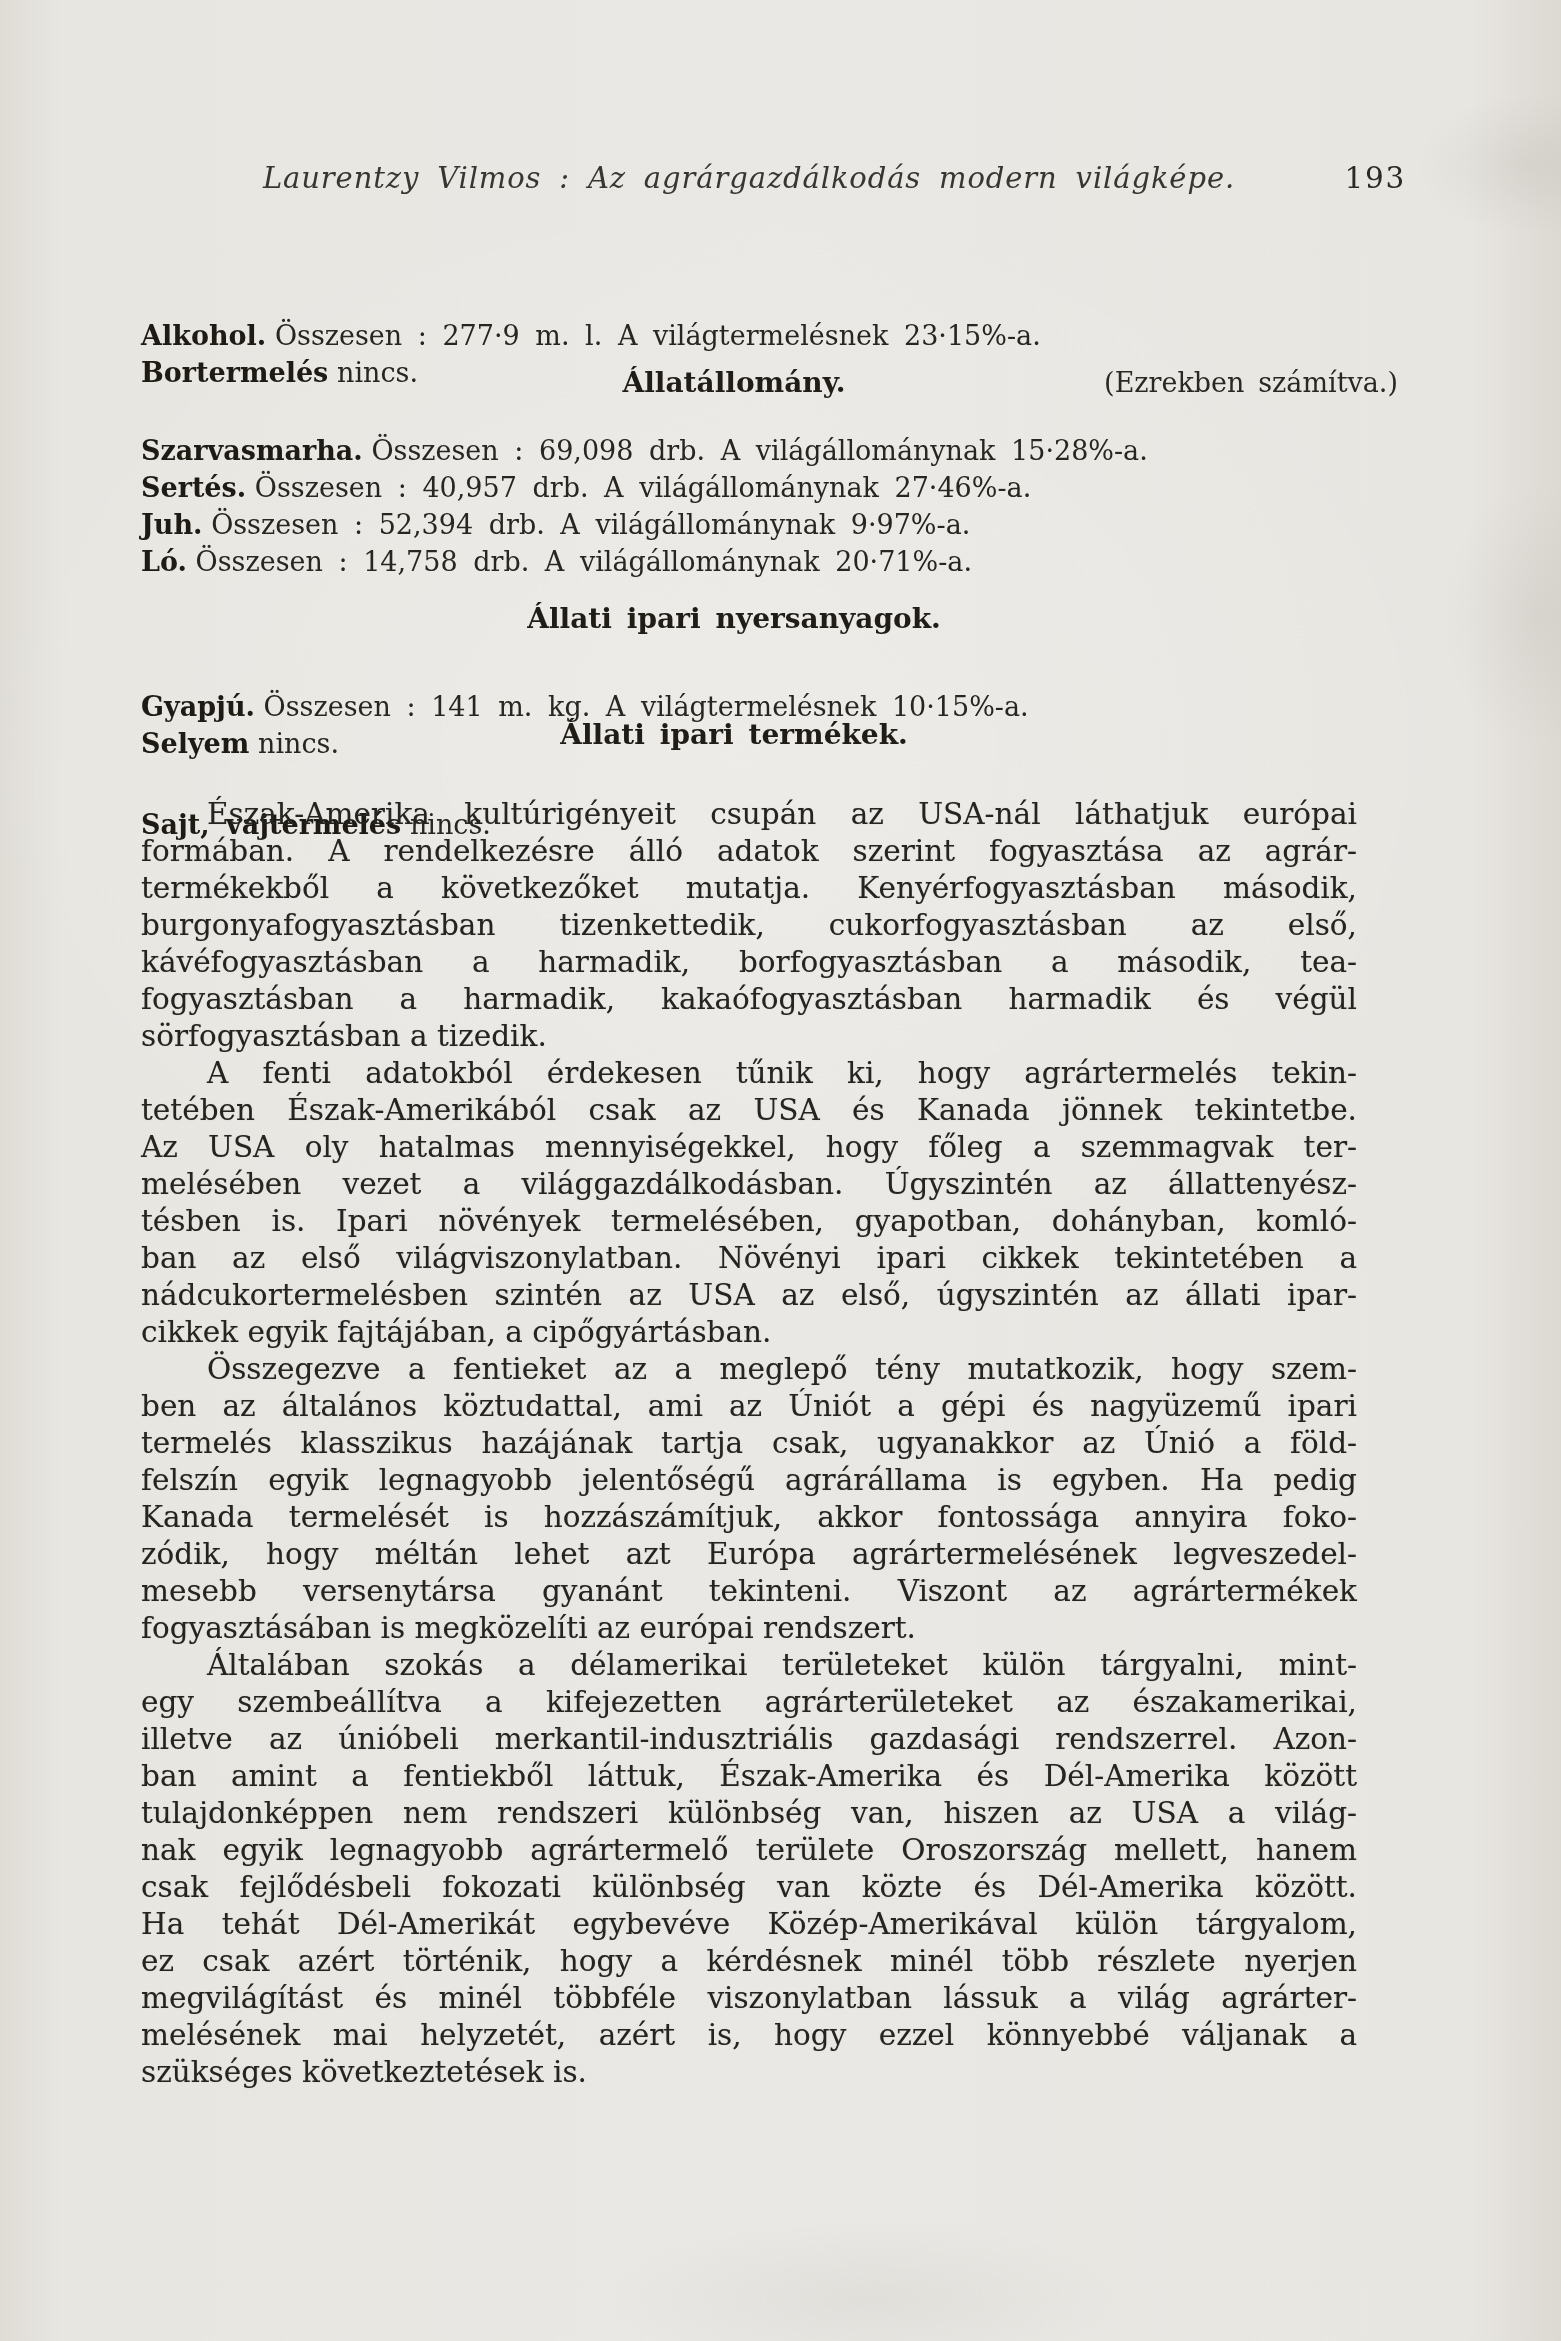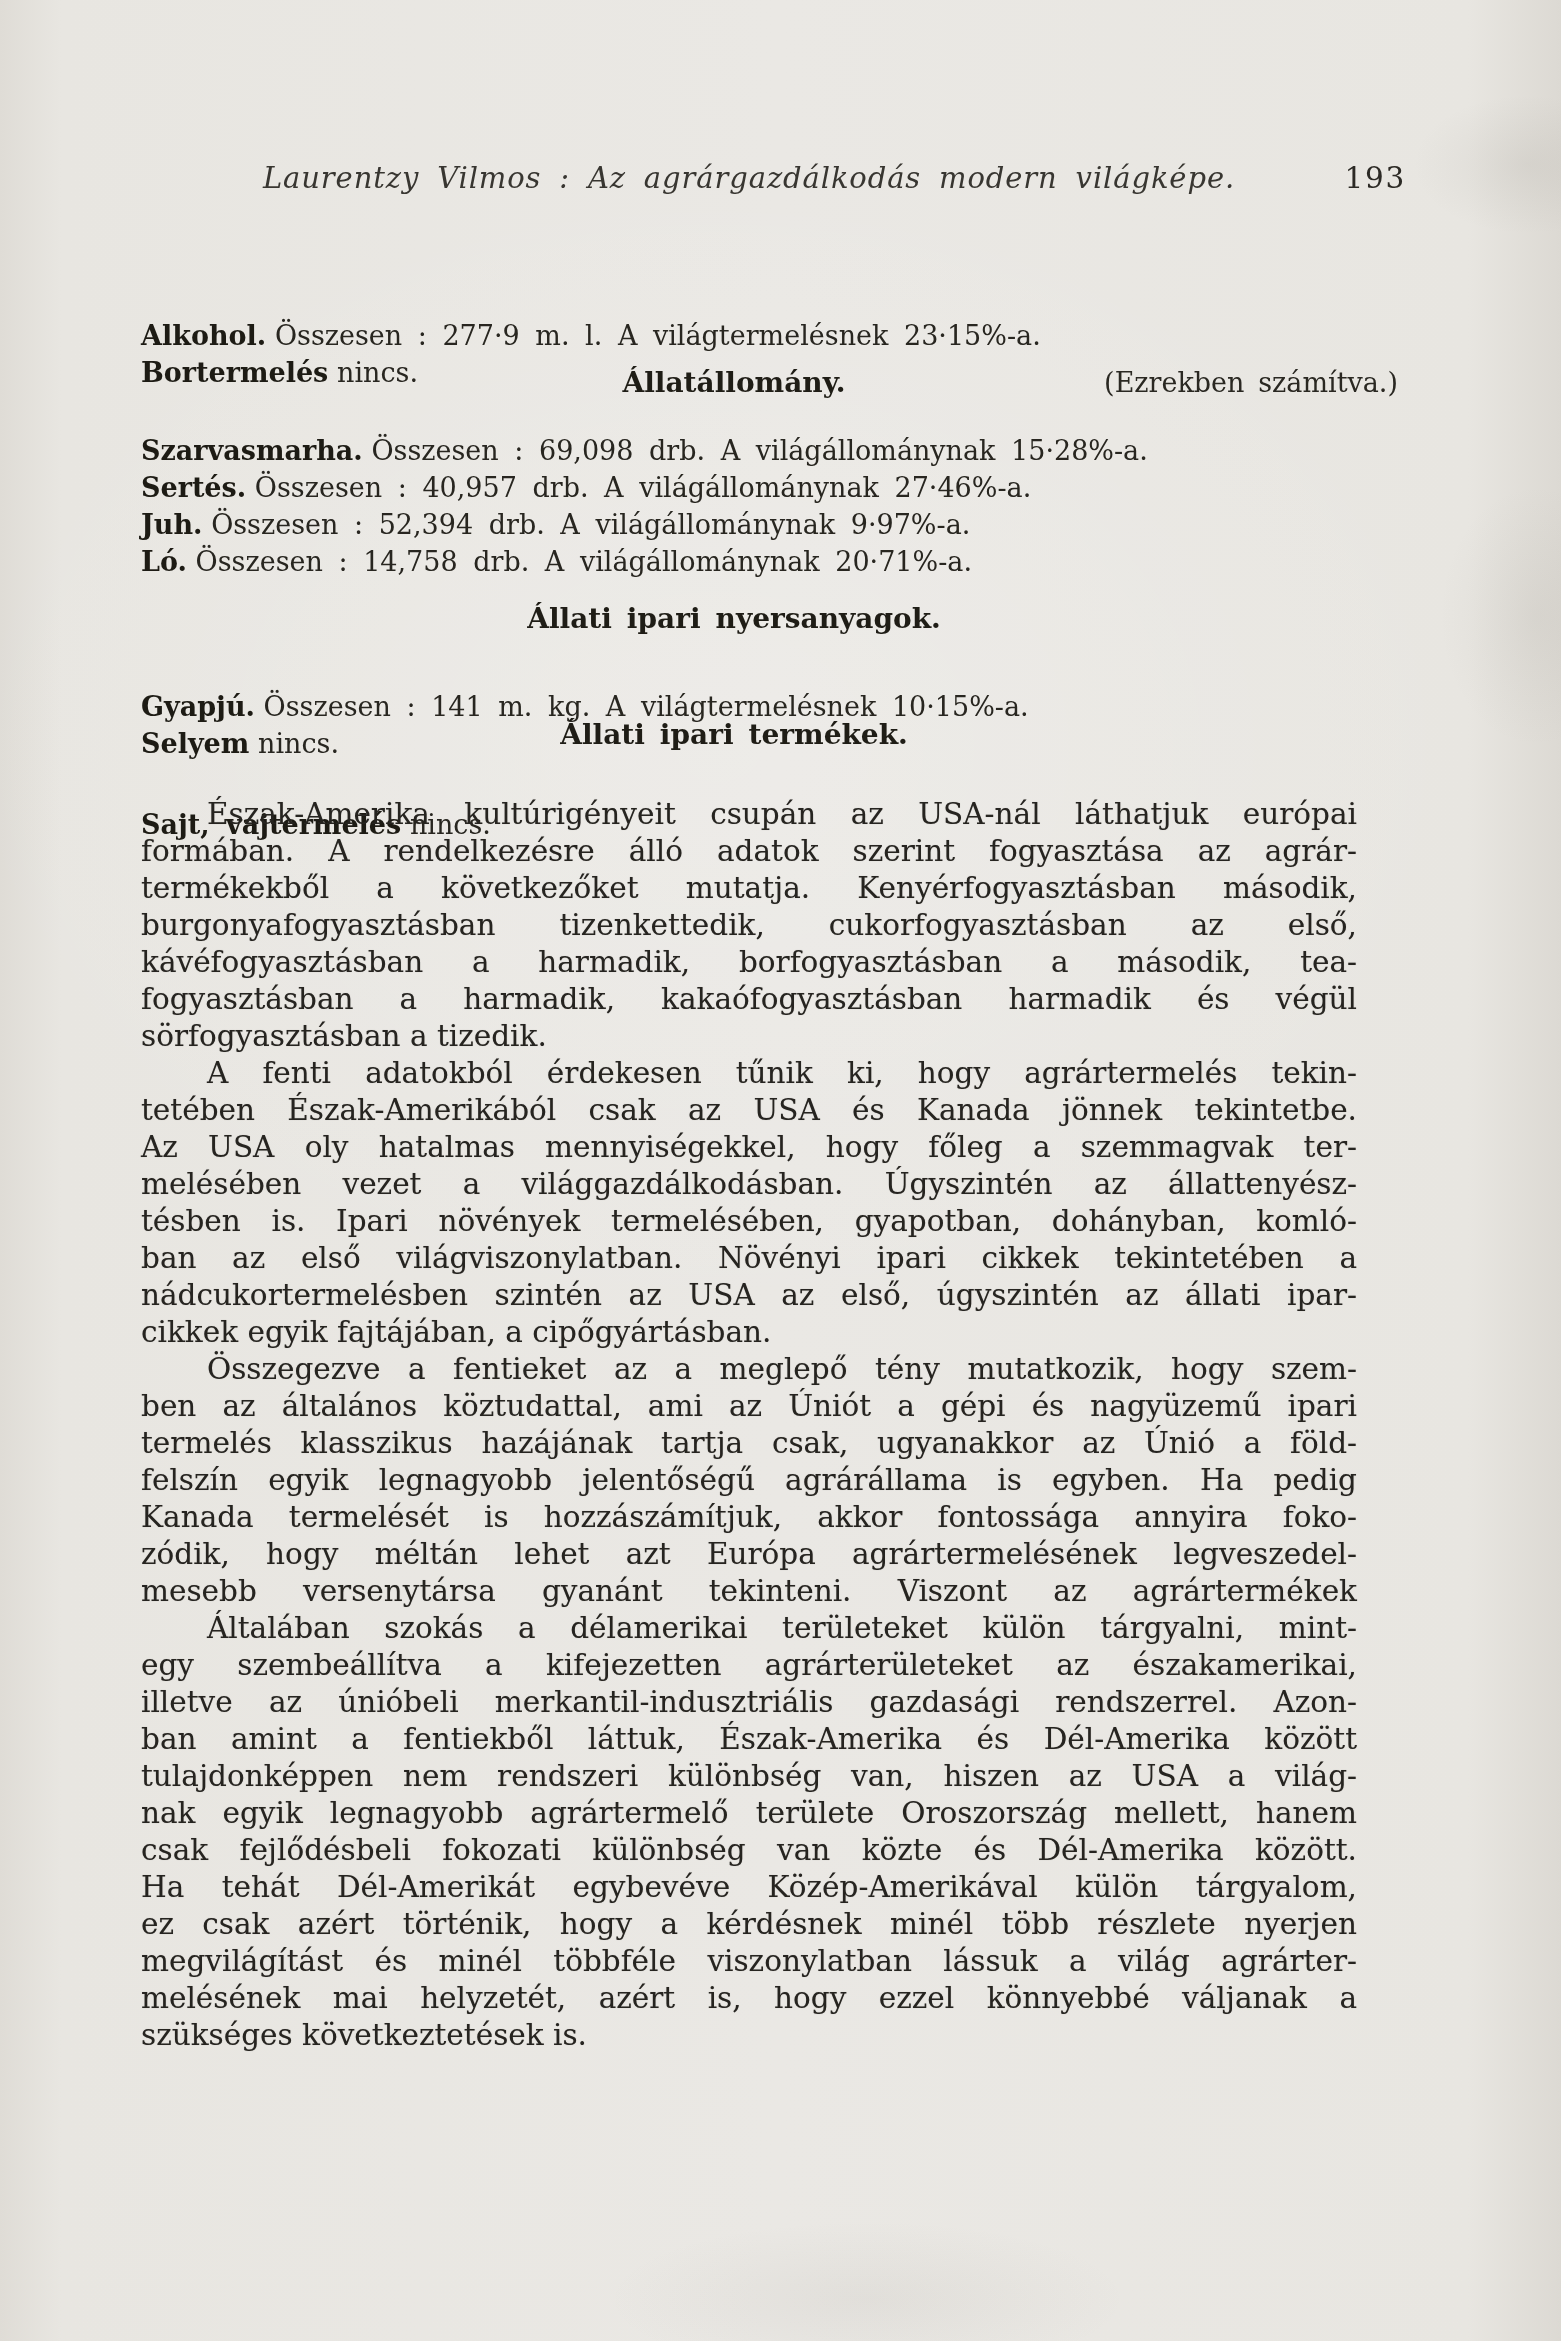--- a/index.html
+++ b/index.html
@@ -138,20 +138,21 @@
         <div class="line last">cikkek egyik fajtájában, a cipőgyártásban.</div>
       </div>
       <div class="para">
         <div class="line first">Összegezve a fentieket az a meglepő tény mutatkozik, hogy szem-</div>
         <div class="line">ben az általános köztudattal, ami az Úniót a gépi és nagyüzemű ipari</div>
         <div class="line">termelés klasszikus hazájának tartja csak, ugyanakkor az Únió a föld-</div>
         <div class="line">felszín egyik legnagyobb jelentőségű agrárállama is egyben. Ha pedig</div>
         <div class="line">Kanada termelését is hozzászámítjuk, akkor fontossága annyira foko-</div>
         <div class="line">zódik, hogy méltán lehet azt Európa agrártermelésének legveszedel-</div>
         <div class="line">mesebb versenytársa gyanánt tekinteni. Viszont az agrártermékek</div>
+        <div class="line last">fogyasztásában is megközelíti az európai rendszert.</div>
       </div>
       <div class="para">
         <div class="line first">Általában szokás a délamerikai területeket külön tárgyalni, mint-</div>
         <div class="line">egy szembeállítva a kifejezetten agrárterületeket az északamerikai,</div>
         <div class="line">illetve az únióbeli merkantil-indusztriális gazdasági rendszerrel. Azon-</div>
         <div class="line">ban amint a fentiekből láttuk, Észak-Amerika és Dél-Amerika között</div>
         <div class="line">tulajdonképpen nem rendszeri különbség van, hiszen az USA a világ-</div>
         <div class="line">nak egyik legnagyobb agrártermelő területe Oroszország mellett, hanem</div>
         <div class="line">csak fejlődésbeli fokozati különbség van közte és Dél-Amerika között.</div>
         <div class="line">Ha tehát Dél-Amerikát egybevéve Közép-Amerikával külön tárgyalom,</div>

